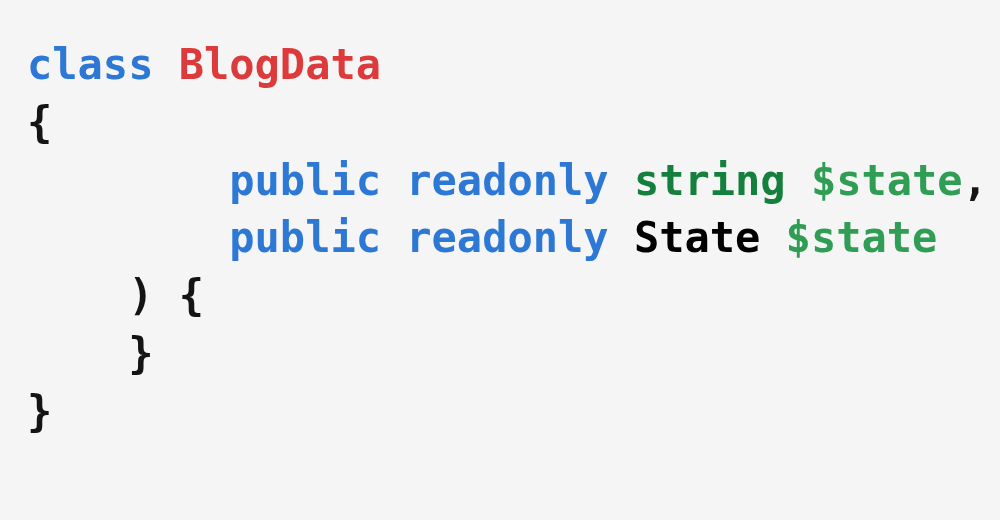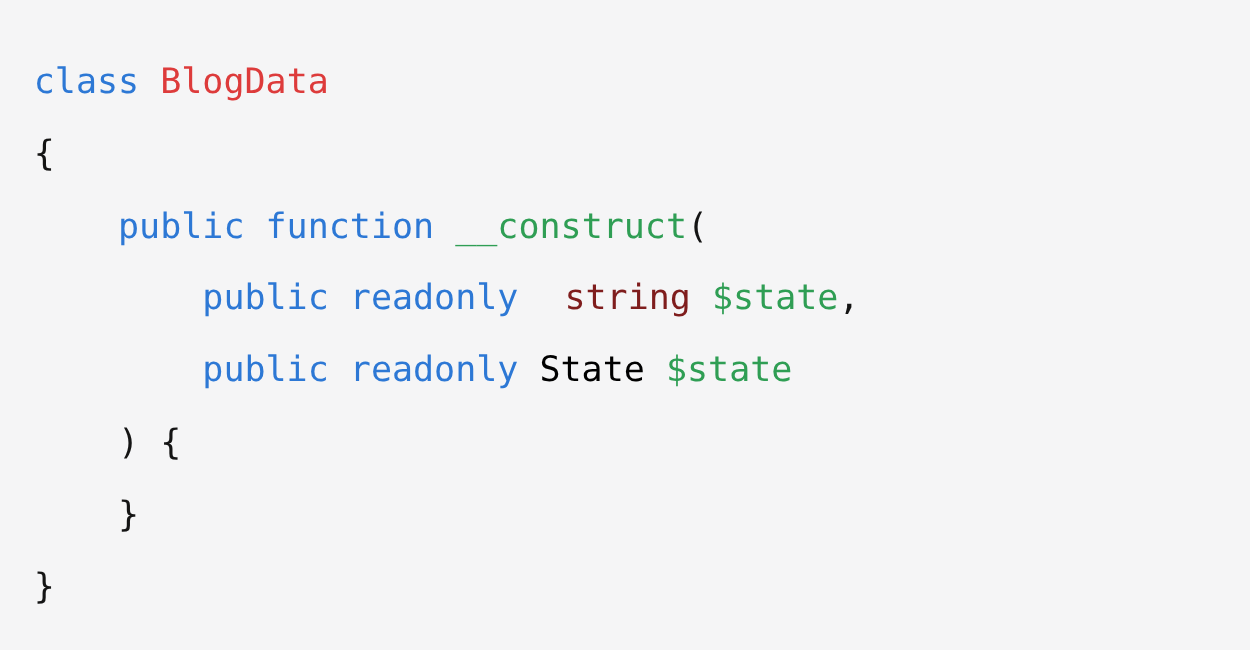--- a/index.html
+++ b/index.html
@@ -13,37 +13,36 @@
     background: #f5f5f6;
     font-family: "DejaVu Sans Mono", "Liberation Mono", monospace;
   }
   .code-block {
     box-sizing: border-box;
     width: 1000px;
     height: 520px;
     padding: 36px 20px 20px 27px;
   }
   .code-line {
-    font-size: 28px;
+    font-size: 42px;
     line-height: 57.75px;
     white-space: pre;
-    font-weight: 400;
+    font-weight: 700;
     letter-spacing: 0;
   }
   .tok {
     white-space: pre;
   }
 </style>
 </head>
 <body style="background: rgb(245, 245, 246);">
 
 <div class="code-block">
   <div id="code-lines">
       <div class="code-line"><span class="tok" style="color: rgb(45, 120, 213);">class </span><span class="tok" style="color: rgb(221, 59, 59);">BlogData</span></div>
       <div class="code-line"><span class="tok" style="color: rgb(20, 20, 20);">{</span></div>
-      <div class="code-line"><span class="tok" style="color: rgb(20, 20, 20);">    </span><span class="tok" style="color: rgb(45, 120, 213);">public function </span><span class="tok" style="color: rgb(47, 158, 84);">__construct</span><span class="tok" style="color: rgb(20, 20, 20);">(</span></div>
-      <div class="code-line"><span class="tok" style="color: rgb(20, 20, 20);">        </span><span class="tok" style="color: rgb(45, 120, 213);">public readonly </span><span class="tok" style="color: #7f1d1d; margin-left: 20px;">string </span><span class="tok" style="color: rgb(47, 158, 84);">$state</span><span class="tok" style="color: rgb(20, 20, 20);">,</span></div>
+      <div class="code-line"><span class="tok" style="color: rgb(20, 20, 20);">        </span><span class="tok" style="color: rgb(45, 120, 213);">public readonly </span><span class="tok" style="color: #15803d;">string </span><span class="tok" style="color: rgb(47, 158, 84);">$state</span><span class="tok" style="color: rgb(20, 20, 20);">,</span></div>
       <div class="code-line"><span class="tok" style="color: rgb(20, 20, 20);">        </span><span class="tok" style="color: rgb(45, 120, 213);">public readonly </span><span class="tok" style="color: #000000;">State </span><span class="tok" style="color: rgb(47, 158, 84);">$state</span></div>
       <div class="code-line"><span class="tok" style="color: rgb(20, 20, 20);">    ) {</span></div>
       <div class="code-line"><span class="tok" style="color: rgb(20, 20, 20);">    }</span></div>
       <div class="code-line"><span class="tok" style="color: rgb(20, 20, 20);">}</span></div>
     </div>
 </div>
 
 </body></html>

